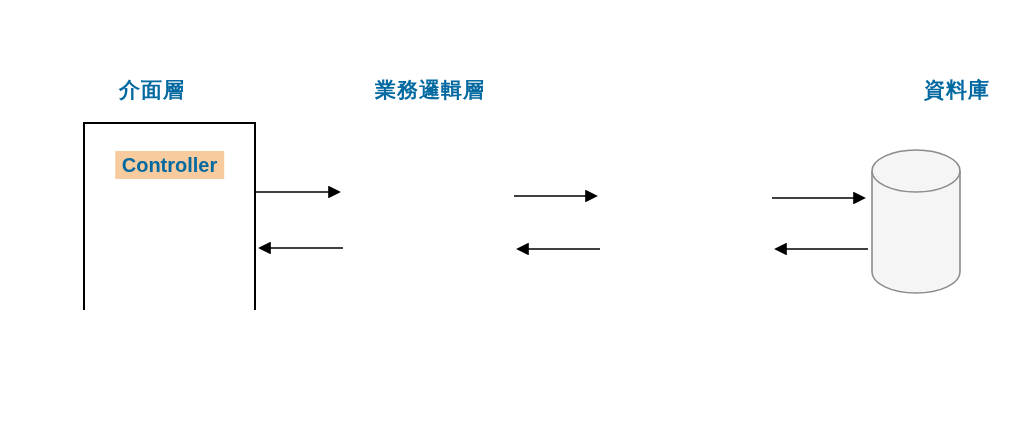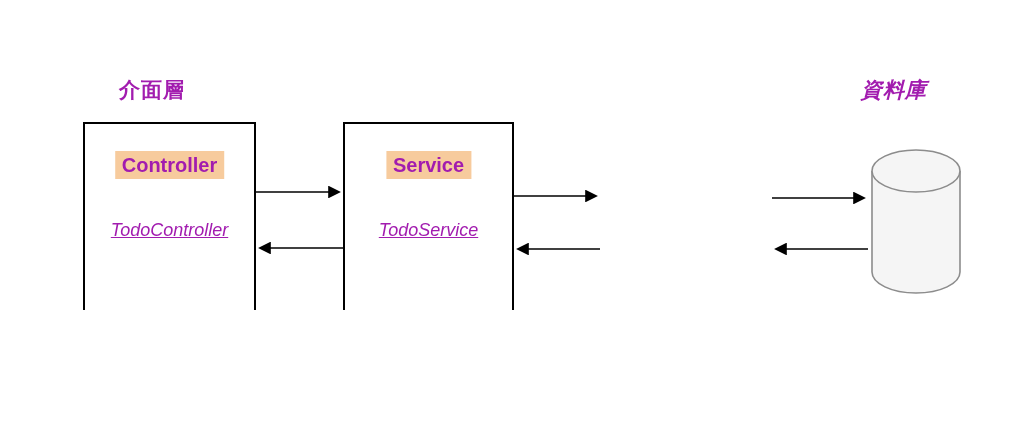--- a/index.html
+++ b/index.html
@@ -2,21 +2,21 @@
 <html><head>
 <meta charset="utf-8">
 <style>
   html, body { margin: 0; padding: 0; background: #ffffff; }
   .canvas {
     position: relative;
     width: 1024px;
     height: 310px;
     background: #ffffff;
     font-family: "Liberation Sans", sans-serif;
-    color: #a21caf;
+    color: #0369a1;
     overflow: hidden;
   }
   .layer-title {
     position: absolute;
     top: 77px;
     font-size: 21px;
     font-weight: bold;
     letter-spacing: 1px;
     white-space: nowrap;
     line-height: 1.2;
@@ -58,31 +58,27 @@
     width: 1024px; height: 426px;
     pointer-events: none;
   }
 </style>
 </head>
 <body>
 
 <div class="canvas">
 
   <div class="layer-title" style="left:119px;">介面層</div>
-  <div class="layer-title" style="left:861px;font-style:italic;">資料庫</div>
+  <div class="layer-title" style="left:375px;">業務邏輯層</div>
+  <div class="layer-title" style="left:924px;">資料庫</div>
 
   <div class="layer-box" style="left:83px; width:173px; height:213px;">
     <span class="class-label">Controller</span>
-    <span class="instance-label">TodoController</span>
   </div>
 
-  <div class="layer-box" style="left:343px; width:171px;">
-    <span class="class-label">Service</span>
-    <span class="instance-label">TodoService</span>
-  </div>
 
 
   <svg class="diagram-svg" viewBox="0 0 1024 426" xmlns="http://www.w3.org/2000/svg">
     <defs>
       <marker id="arrowhead" viewBox="0 0 10 10" refX="8.5" refY="5" markerWidth="7.5" markerHeight="7.5" orient="auto-start-reverse">
         <path d="M 0 0 L 10 5 L 0 10 z" fill="#000000"></path>
       </marker>
     </defs>
 
     <g>

